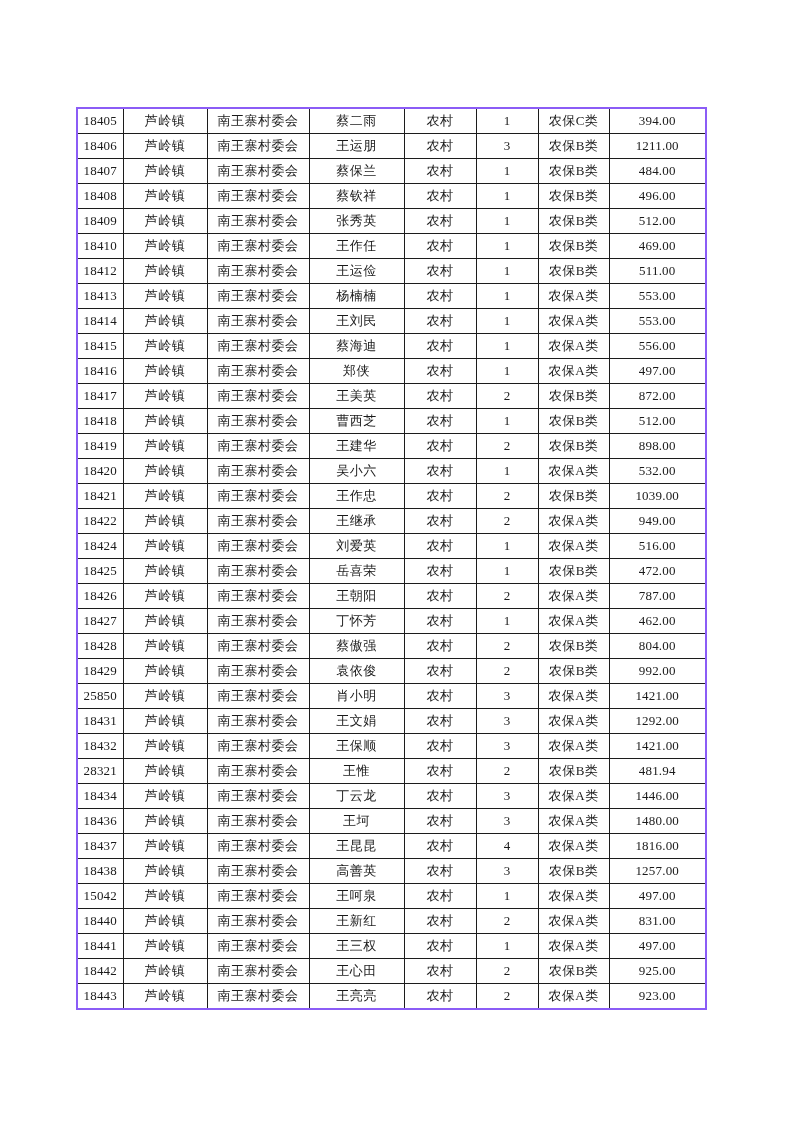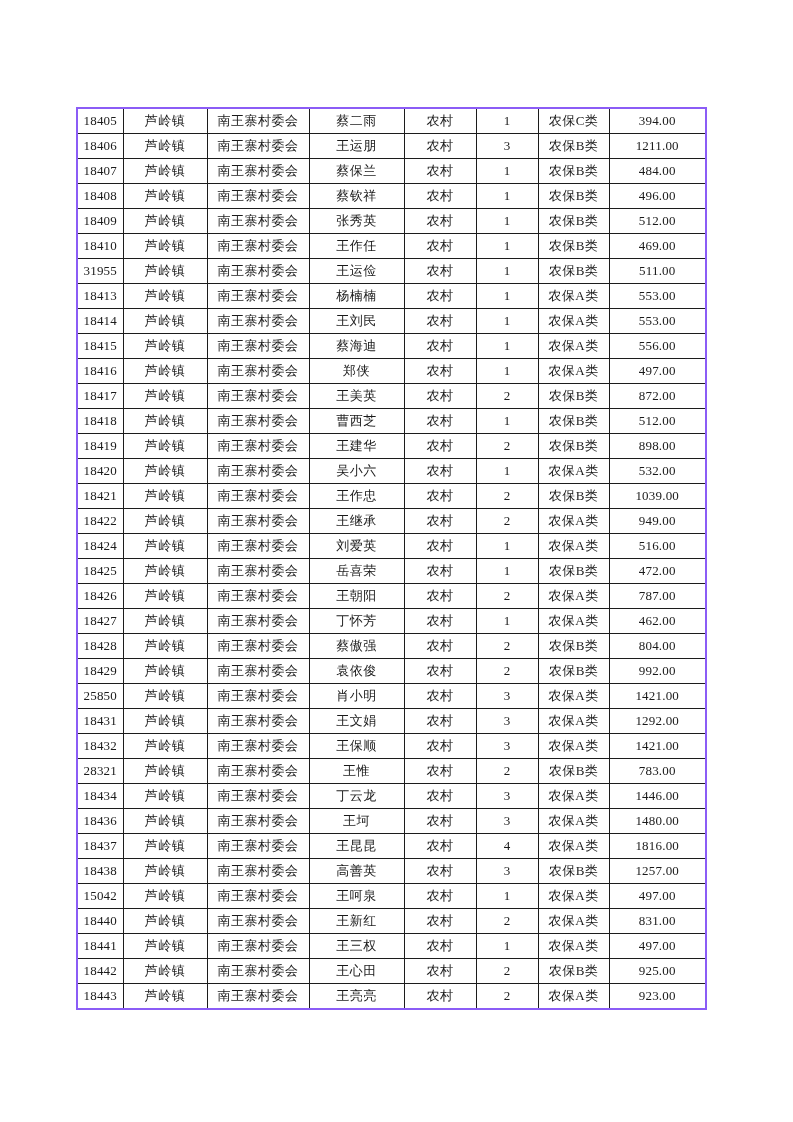--- a/index.html
+++ b/index.html
@@ -110,21 +110,21 @@
           <td class="num">18410</td>
           <td>芦岭镇</td>
           <td>南王寨村委会</td>
           <td>王作任</td>
           <td>农村</td>
           <td class="num">1</td>
           <td>农保B类</td>
           <td class="num">469.00</td>
         </tr>
         <tr>
-          <td class="num">31955</td>
+          <td class="num">18412</td>
           <td>芦岭镇</td>
           <td>南王寨村委会</td>
           <td>王运俭</td>
           <td>农村</td>
           <td class="num">1</td>
           <td>农保B类</td>
           <td class="num">511.00</td>
         </tr>
         <tr>
           <td class="num">18413</td>
@@ -317,21 +317,21 @@
           <td class="num">1421.00</td>
         </tr>
         <tr>
           <td class="num">28321</td>
           <td>芦岭镇</td>
           <td>南王寨村委会</td>
           <td>王惟</td>
           <td>农村</td>
           <td class="num">2</td>
           <td>农保B类</td>
-          <td class="num">783.00</td>
+          <td class="num">481.94</td>
         </tr>
         <tr>
           <td class="num">18434</td>
           <td>芦岭镇</td>
           <td>南王寨村委会</td>
           <td>丁云龙</td>
           <td>农村</td>
           <td class="num">3</td>
           <td>农保A类</td>
           <td class="num">1446.00</td>

